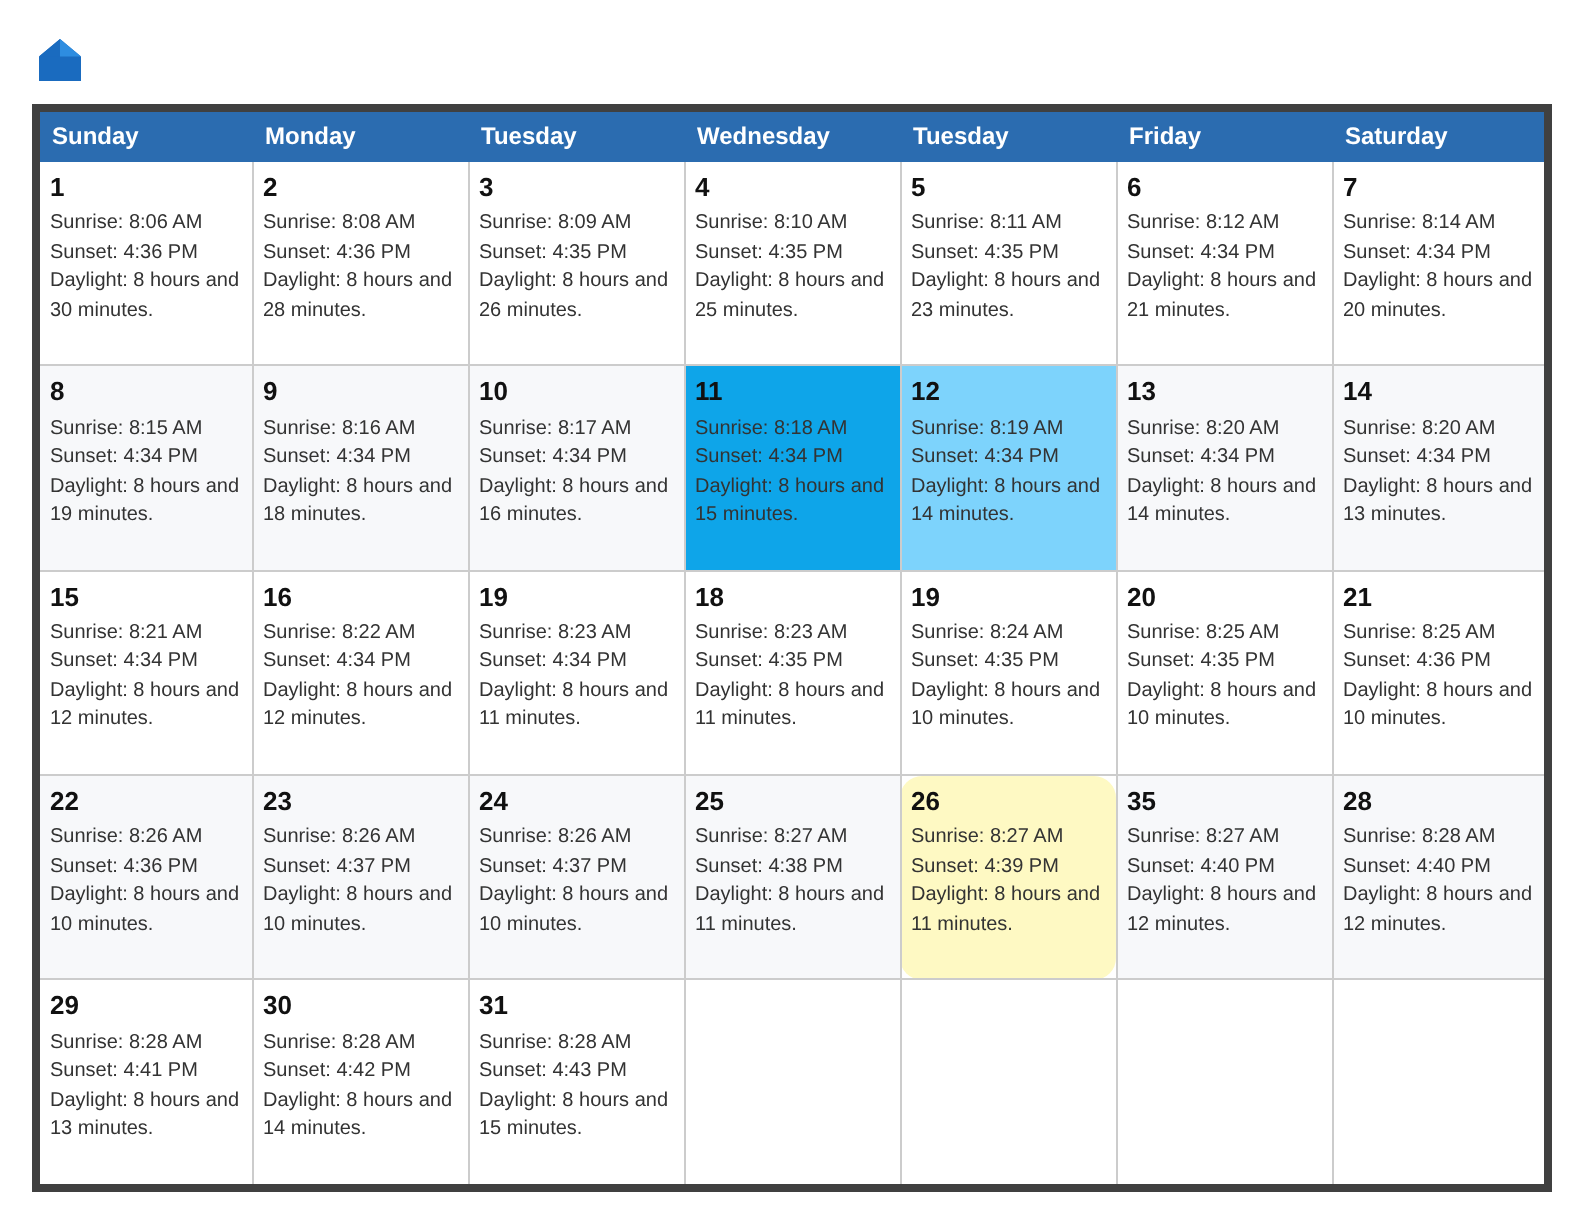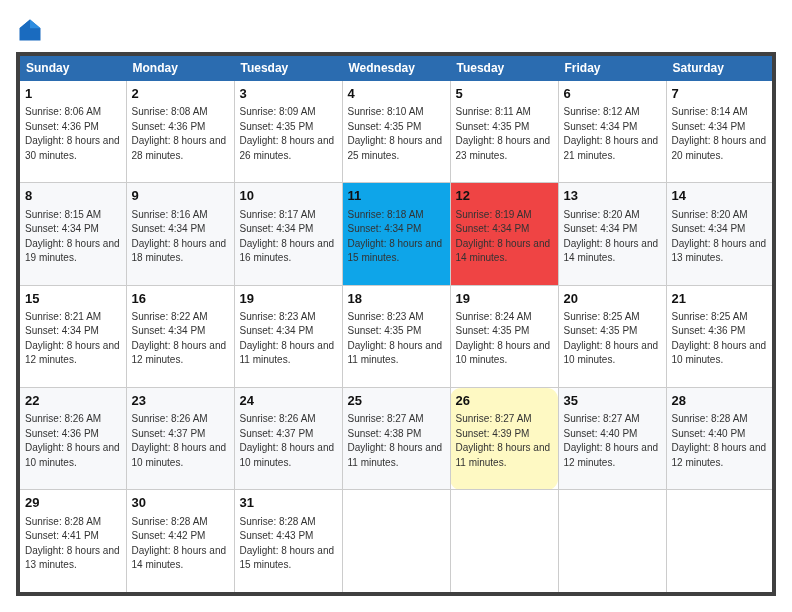--- a/index.html
+++ b/index.html
@@ -145,21 +145,21 @@
           <td><span class="day-num">4</span><span class="day-detail">Sunrise: 8:10 AM<br>Sunset: 4:35 PM<br>Daylight: 8 hours and 25 minutes.</span></td>
           <td><span class="day-num">5</span><span class="day-detail">Sunrise: 8:11 AM<br>Sunset: 4:35 PM<br>Daylight: 8 hours and 23 minutes.</span></td>
           <td><span class="day-num">6</span><span class="day-detail">Sunrise: 8:12 AM<br>Sunset: 4:34 PM<br>Daylight: 8 hours and 21 minutes.</span></td>
           <td><span class="day-num">7</span><span class="day-detail">Sunrise: 8:14 AM<br>Sunset: 4:34 PM<br>Daylight: 8 hours and 20 minutes.</span></td>
         </tr>
         <tr>
           <td style="background: rgb(247, 248, 250);"><span class="day-num">8</span><span class="day-detail">Sunrise: 8:15 AM<br>Sunset: 4:34 PM<br>Daylight: 8 hours and 19 minutes.</span></td>
           <td style="background: rgb(247, 248, 250);"><span class="day-num">9</span><span class="day-detail">Sunrise: 8:16 AM<br>Sunset: 4:34 PM<br>Daylight: 8 hours and 18 minutes.</span></td>
           <td style="background: rgb(247, 248, 250);"><span class="day-num">10</span><span class="day-detail">Sunrise: 8:17 AM<br>Sunset: 4:34 PM<br>Daylight: 8 hours and 16 minutes.</span></td>
           <td style="background: #0ea5e9;"><span class="day-num">11</span><span class="day-detail">Sunrise: 8:18 AM<br>Sunset: 4:34 PM<br>Daylight: 8 hours and 15 minutes.</span></td>
-          <td style="background: #ef4444;"><span class="day-num">12</span><span class="day-detail">Sunrise: 8:19 AM<br>Sunset: 4:34 PM<br>Daylight: 8 hours and 14 minutes.</span></td>
+          <td style="background: #7dd3fc;"><span class="day-num">12</span><span class="day-detail">Sunrise: 8:19 AM<br>Sunset: 4:34 PM<br>Daylight: 8 hours and 14 minutes.</span></td>
           <td style="background: rgb(247, 248, 250);"><span class="day-num">13</span><span class="day-detail">Sunrise: 8:20 AM<br>Sunset: 4:34 PM<br>Daylight: 8 hours and 14 minutes.</span></td>
           <td style="background: rgb(247, 248, 250);"><span class="day-num">14</span><span class="day-detail">Sunrise: 8:20 AM<br>Sunset: 4:34 PM<br>Daylight: 8 hours and 13 minutes.</span></td>
         </tr>
         <tr>
           <td><span class="day-num">15</span><span class="day-detail">Sunrise: 8:21 AM<br>Sunset: 4:34 PM<br>Daylight: 8 hours and 12 minutes.</span></td>
           <td><span class="day-num">16</span><span class="day-detail">Sunrise: 8:22 AM<br>Sunset: 4:34 PM<br>Daylight: 8 hours and 12 minutes.</span></td>
           <td><span class="day-num">19</span><span class="day-detail">Sunrise: 8:23 AM<br>Sunset: 4:34 PM<br>Daylight: 8 hours and 11 minutes.</span></td>
           <td><span class="day-num">18</span><span class="day-detail">Sunrise: 8:23 AM<br>Sunset: 4:35 PM<br>Daylight: 8 hours and 11 minutes.</span></td>
           <td><span class="day-num">19</span><span class="day-detail">Sunrise: 8:24 AM<br>Sunset: 4:35 PM<br>Daylight: 8 hours and 10 minutes.</span></td>
           <td><span class="day-num">20</span><span class="day-detail">Sunrise: 8:25 AM<br>Sunset: 4:35 PM<br>Daylight: 8 hours and 10 minutes.</span></td>

